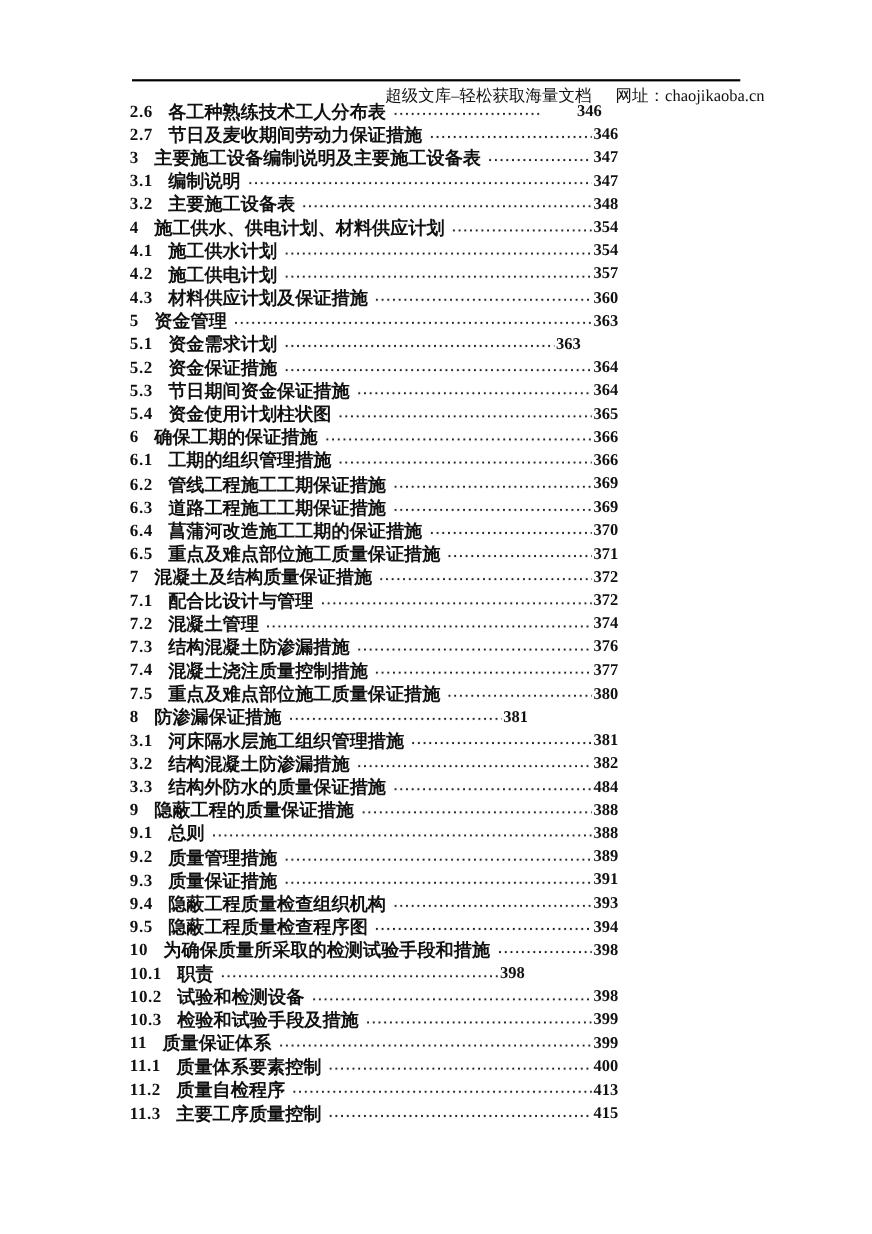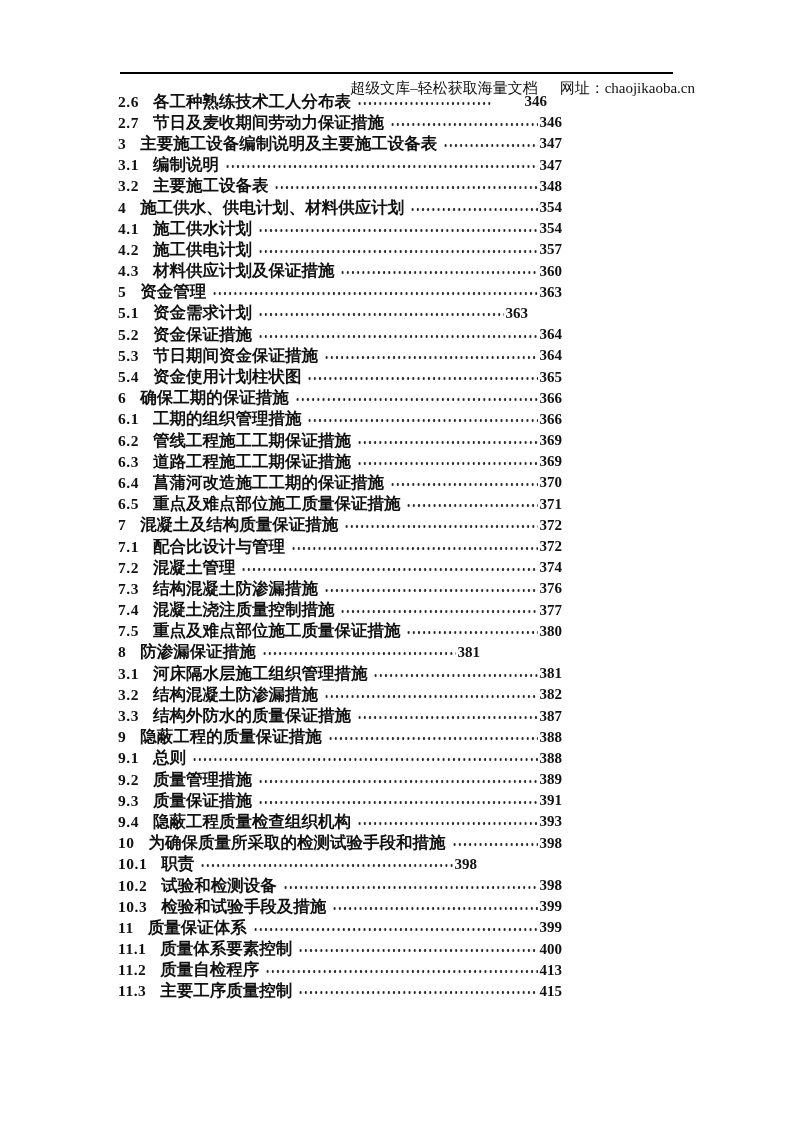--- a/index.html
+++ b/index.html
@@ -277,21 +277,21 @@
       <span class="num">3.2</span>
       <span class="title">结构混凝土防渗漏措施</span>
       <span class="leader"></span>
       <span class="pg">382</span>
     </div>
 
     <div class="row">
       <span class="num">3.3</span>
       <span class="title">结构外防水的质量保证措施</span>
       <span class="leader"></span>
-      <span class="pg">387</span>
+      <span class="pg">484</span>
     </div>
 
     <div class="row">
       <span class="num">9</span>
       <span class="title">隐蔽工程的质量保证措施</span>
       <span class="leader"></span>
       <span class="pg">388</span>
     </div>
 
     <div class="row">
@@ -315,20 +315,26 @@
       <span class="pg">391</span>
     </div>
 
     <div class="row">
       <span class="num">9.4</span>
       <span class="title">隐蔽工程质量检查组织机构</span>
       <span class="leader"></span>
       <span class="pg">393</span>
     </div>
 
+    <div class="row">
+      <span class="num">9.5</span>
+      <span class="title">隐蔽工程质量检查程序图</span>
+      <span class="leader"></span>
+      <span class="pg">394</span>
+    </div>
 
     <div class="row">
       <span class="num">10</span>
       <span class="title">为确保质量所采取的检测试验手段和措施</span>
       <span class="leader"></span>
       <span class="pg">398</span>
     </div>
 
     <div class="row" style="width: 359px;">
       <span class="num">10.1</span>

